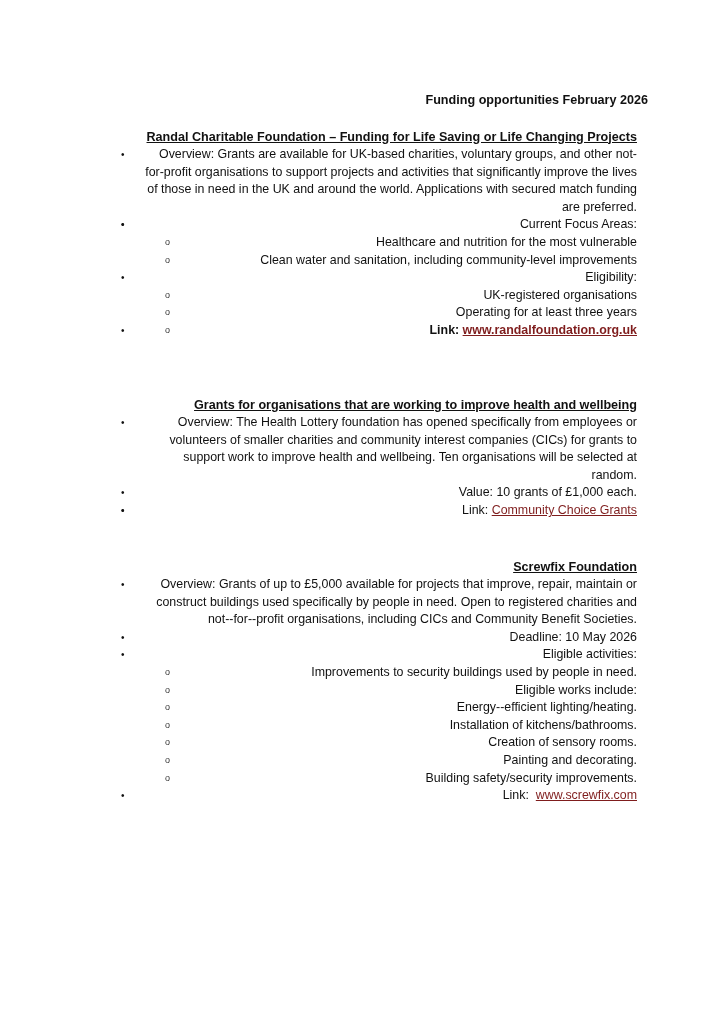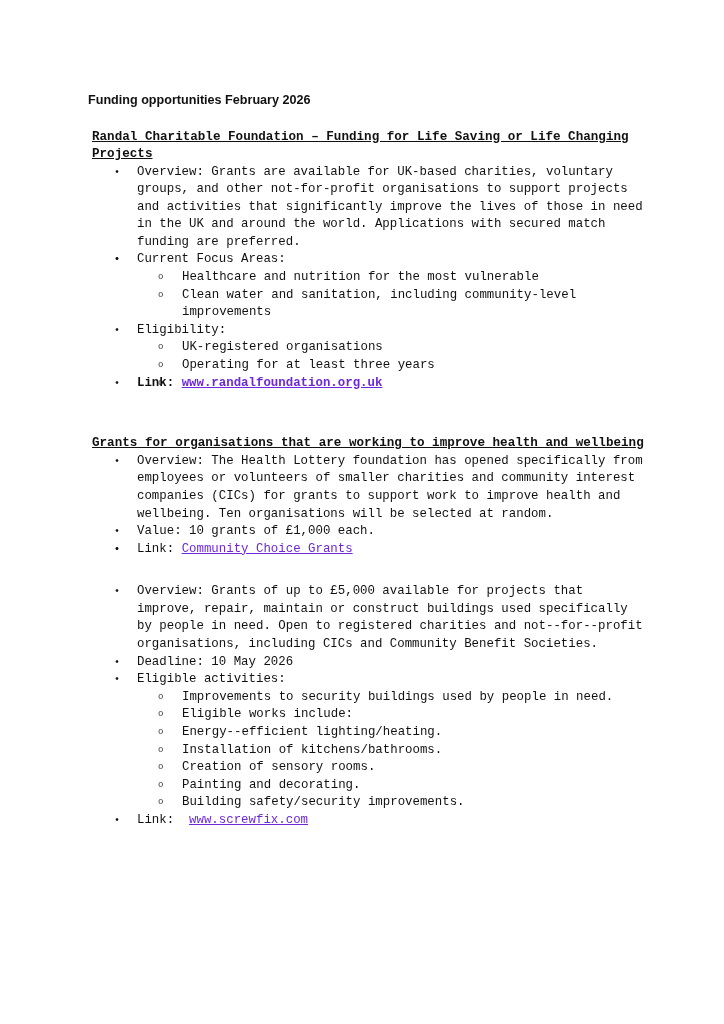--- a/index.html
+++ b/index.html
@@ -14,30 +14,30 @@
       overflow: hidden;
       font-family: "Liberation Sans", sans-serif;
       color: #111111;
       font-size: 12.4px;
     }
     .page {
       position: absolute;
       left: 88px;
       top: 92px;
       width: 560px;
+      text-align: right;
     }
     .doc-title {
       font-weight: bold;
       font-size: 12.6px;
       line-height: 17.5px;
       margin: 0 0 19px 0;
     }
     .section {
-      margin: 4px;
-      font-family: Liberation Mono, monospace;
+      margin: 11px;
     }
     .section-heading {
       font-weight: bold;
       text-decoration: underline;
       font-size: 12.6px;
       line-height: 17.5px;
       margin: 0;
     }
     ul.bullets {
       list-style: none;
@@ -68,21 +68,21 @@
     }
     ul.sub > li > .circle {
       position: absolute;
       left: 66px;
       top: 0;
       font-size: 9px;
       color: #333;
     }
     .bold { font-weight: bold; }
     a.link {
-      color: #6d28d9;
+      color: #7f1d1d;
       text-decoration: underline;
     }
     .gap-large { height: 35px; }
     .gap-med { height: 17px; }
   </style>
 </head>
 <body>
 
 <div class="page">
 
@@ -157,20 +157,21 @@
         <span class="bullet">•</span>
         <span>Link:</span>
         <a class="link">Community Choice Grants</a>
       </li>
     </ul>
   </div>
 
   <div class="gap-med"></div>
 
   <div class="section">
+    <div class="section-heading">Screwfix Foundation</div>
     <ul class="bullets">
       <li>
         <span class="bullet">•</span>
         <span>Overview: Grants of up to £5,000 available for projects that improve, repair, maintain or construct buildings used specifically by people in need. Open to registered charities and not--for--profit organisations, including CICs and Community Benefit Societies.</span>
       </li>
       <li>
         <span class="bullet">•</span>
         <span>Deadline: 10 May 2026</span>
       </li>
       <li>

